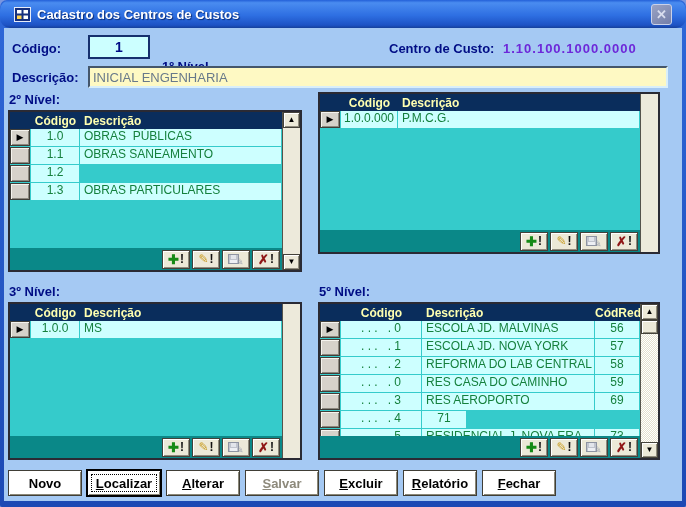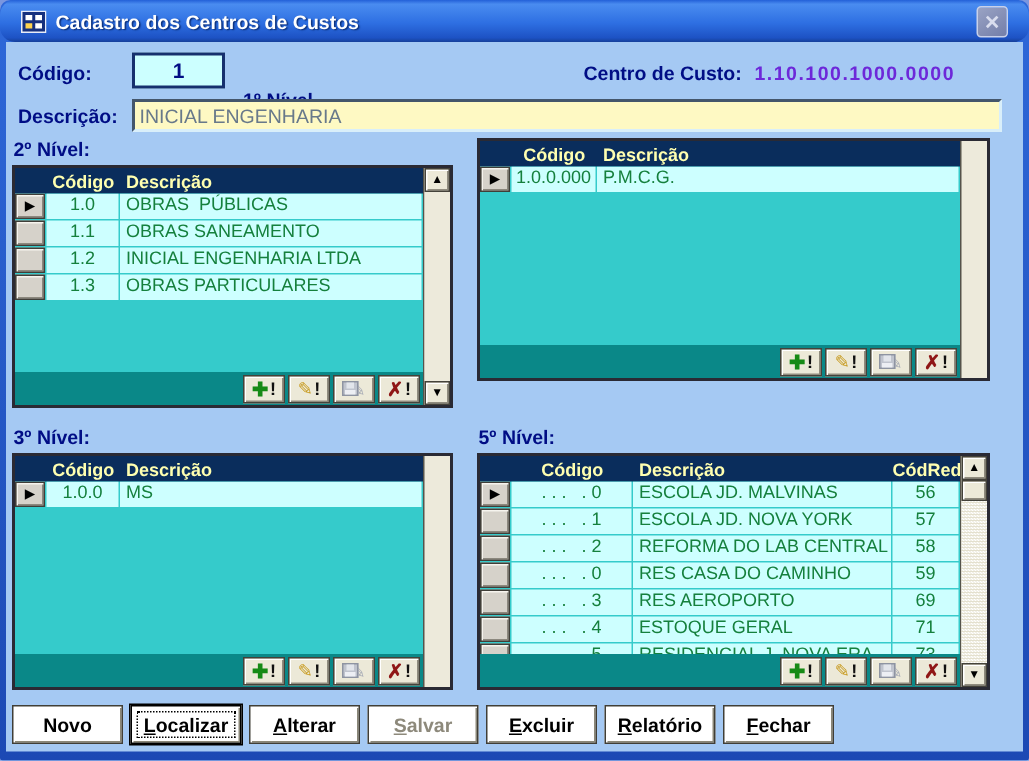--- a/index.html
+++ b/index.html
@@ -159,21 +159,20 @@
                   <span></span>
                 </div>
                 <div class="cell c-code">1.1</div>
                 <div class="cell c-desc">OBRAS SANEAMENTO</div>
               </div>
               <div class="trow">
                 <div class="sel">
                   <span></span>
                 </div>
                 <div class="cell c-code">1.2</div>
-                <div class="cell c-desc">INICIAL ENGENHARIA LTDA</div>
               </div>
               <div class="trow">
                 <div class="sel">
                   <span></span>
                 </div>
                 <div class="cell c-code">1.3</div>
                 <div class="cell c-desc">OBRAS PARTICULARES</div>
               </div>
           </div>
           <div class="grid-foot">
@@ -337,21 +336,20 @@
                 </div>
                 <div class="cell c-code">. . .   . 3</div>
                 <div class="cell c-desc">RES AEROPORTO</div>
                 <div class="cell c-red">69</div>
               </div>
               <div class="trow">
                 <div class="sel">
                   <span></span>
                 </div>
                 <div class="cell c-code">. . .   . 4</div>
-                <div class="cell c-desc">ESTOQUE GERAL</div>
                 <div class="cell c-red">71</div>
               </div>
               <div class="trow">
                 <div class="sel">
                   <span></span>
                 </div>
                 <div class="cell c-code">. . .   . 5</div>
                 <div class="cell c-desc">RESIDENCIAL J. NOVA ERA</div>
                 <div class="cell c-red">73</div>
               </div>

